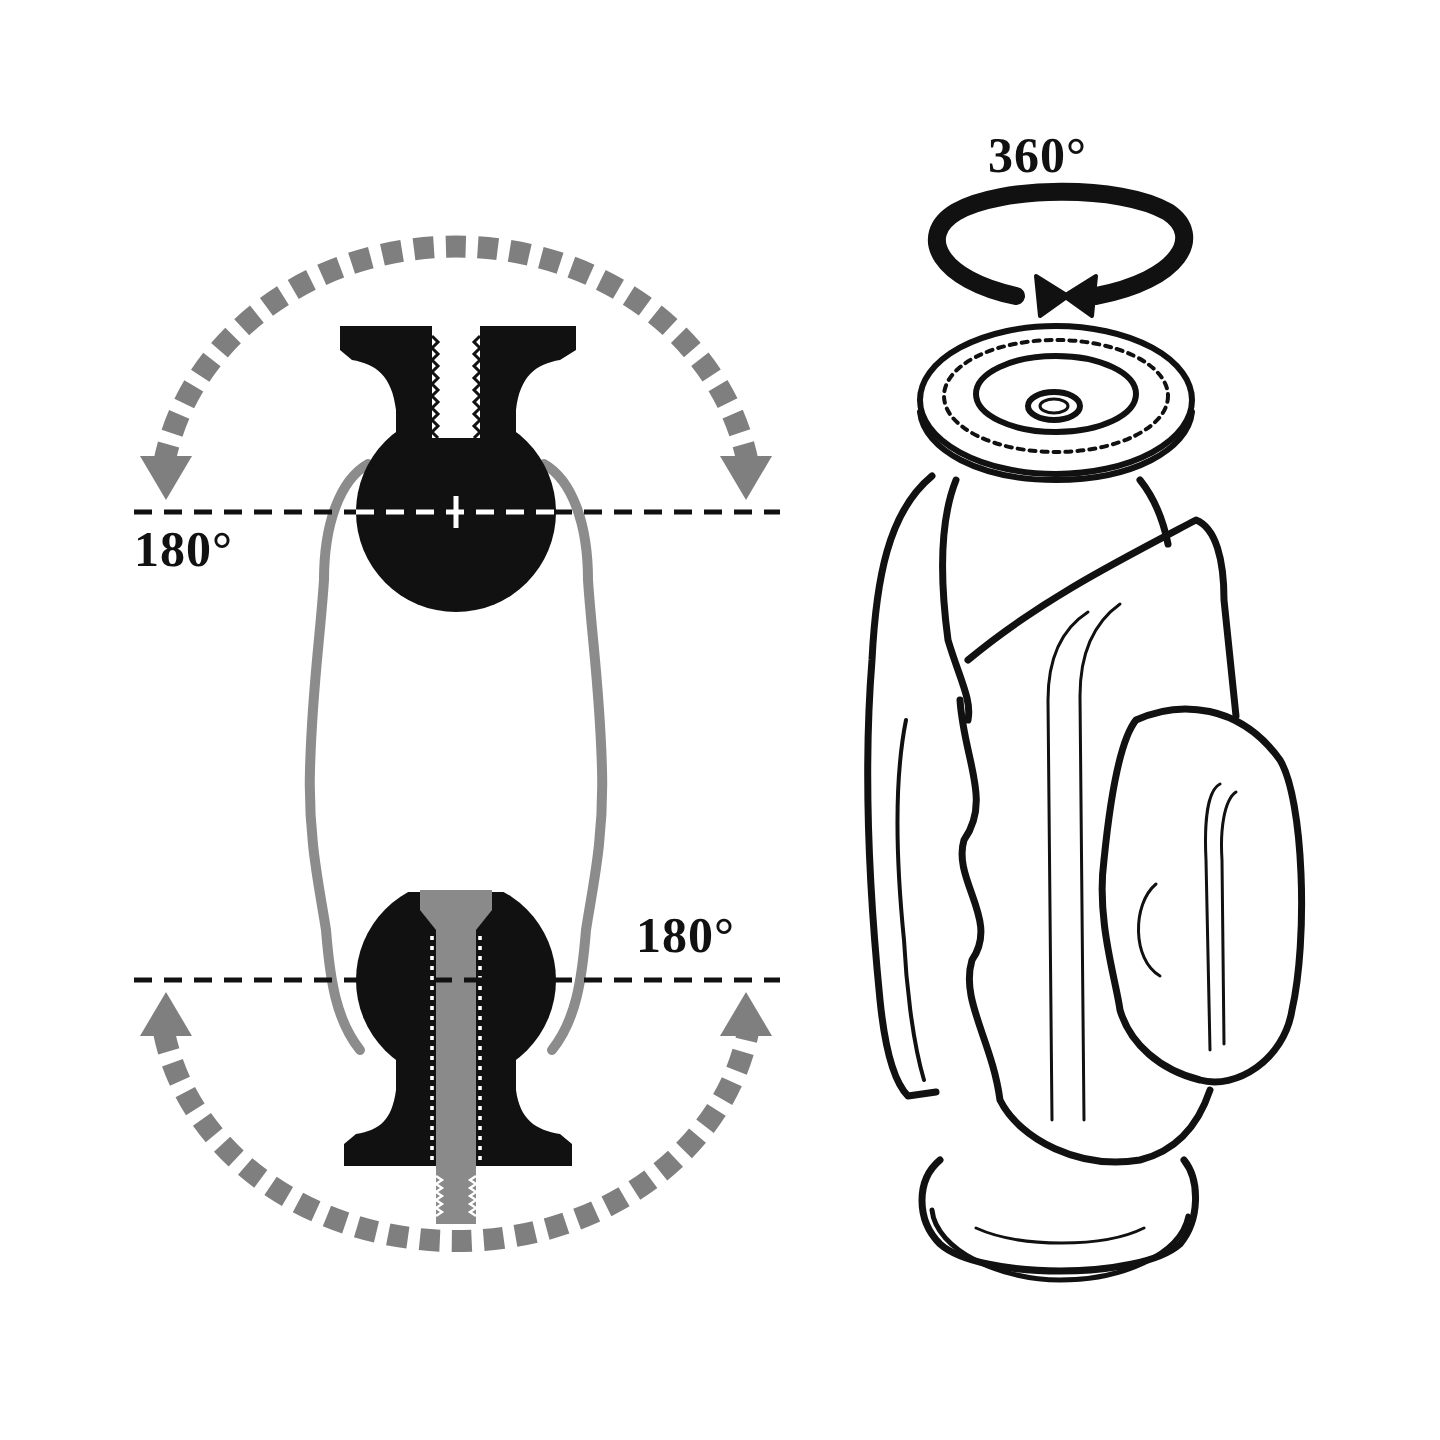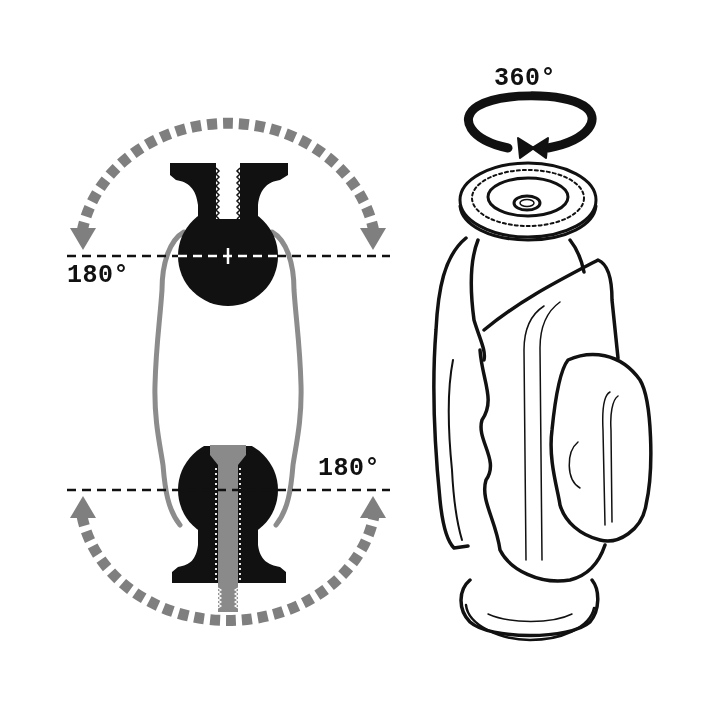--- a/index.html
+++ b/index.html
@@ -1,20 +1,20 @@
 <!DOCTYPE html>
 <html><head>
   <meta charset="utf-8">
   <style>
     html, body { margin: 0; padding: 0; background: #ffffff; }
     body { width: 720px; height: 720px; overflow: hidden; position: relative; }
     #canvas { position: absolute; left: 0; top: 0; width: 720px; height: 720px; }
     .label {
       position: absolute;
-      font-family: Liberation Mono, monospace;
+      font-family: Liberation Serif, serif;
       font-weight: bold;
       color: #111111;
       font-size: 25px;
       letter-spacing: 0.5px;
       line-height: 1;
     }
     #label-top-left { left: 67px; top: 263px; }
     #label-bottom-right { left: 318px; top: 456px; }
     #label-rotation { left: 494px; top: 66px; }
   </style>

